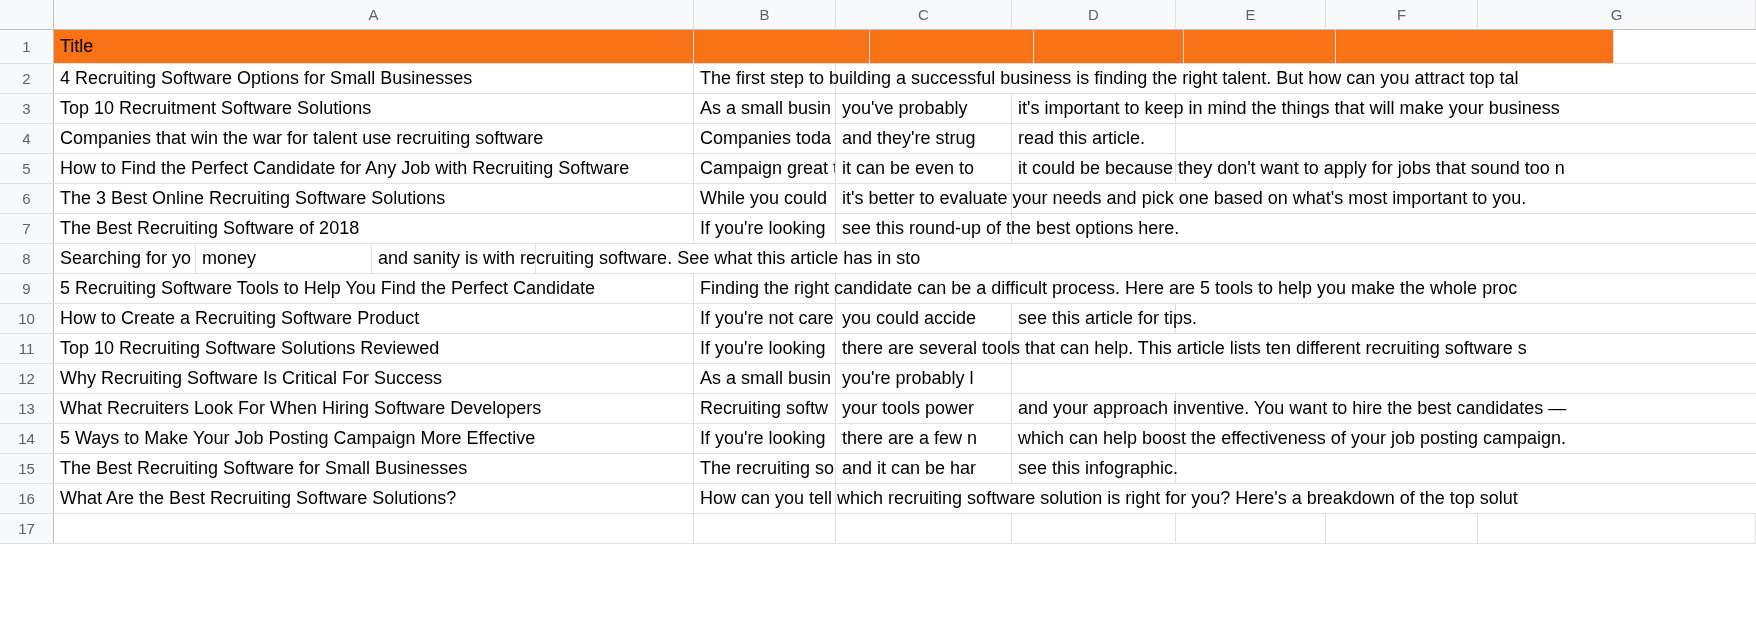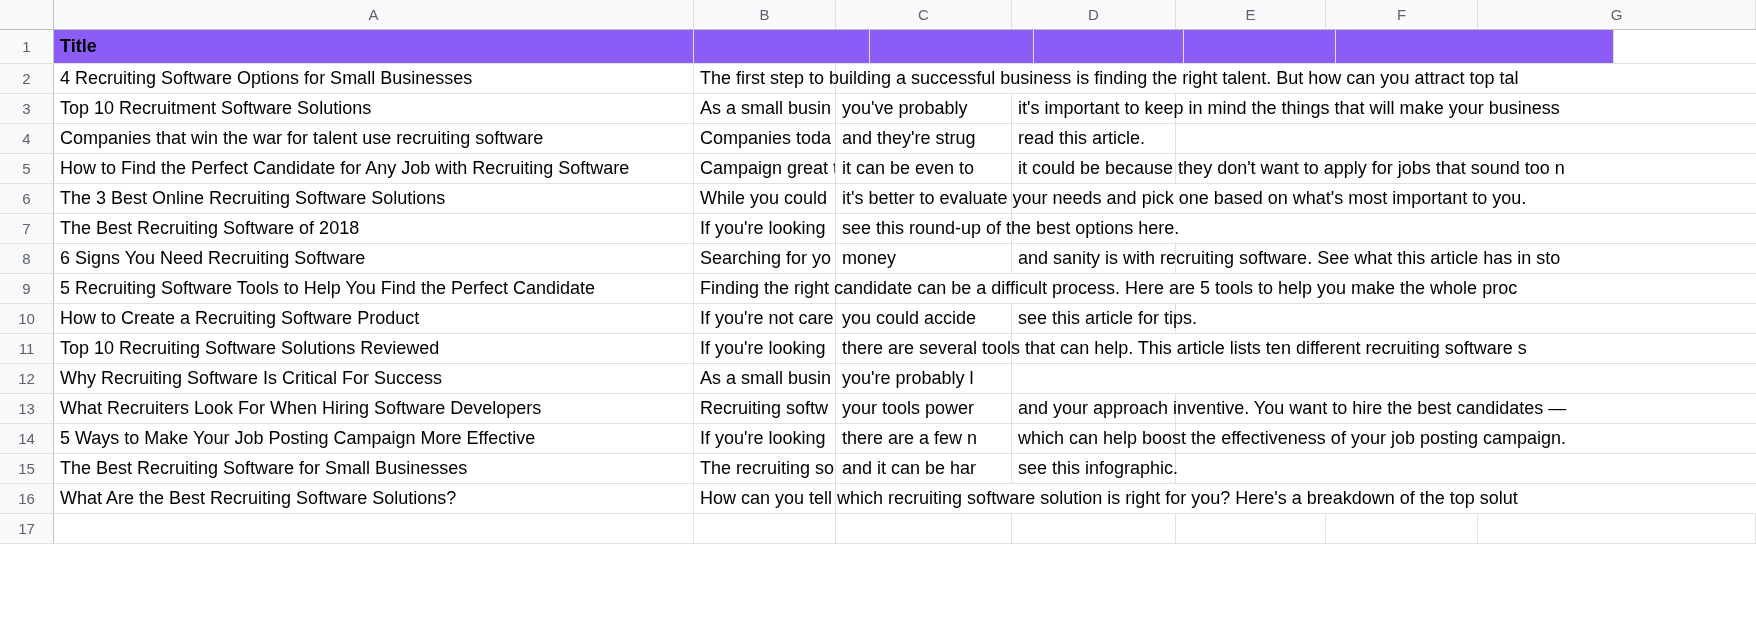--- a/index.html
+++ b/index.html
@@ -80,22 +80,22 @@
     .cell.col-B { width: 142px; }
     .cell.col-C { width: 176px; }
     .cell.col-D { width: 164px; text-align: center; }
     .cell.col-E { width: 150px; }
     .cell.col-F { width: 152px; }
     .cell.col-G { width: 278px; }
     .row.header-row {
       height: 34px;
     }
     .row.header-row .cell {
-      background: #8b5cf6;
-      font-weight: bold;
+      background: #f97316;
+      font-weight: normal;
     }
     .cell.overflow {
       overflow: visible;
       position: relative;
     }
     .cell.overflow span {
       position: absolute;
       left: 6px;
       white-space: nowrap;
     }
@@ -170,21 +170,20 @@
       <div class="row">
         <div class="row-header">7</div>
         <div class="cell col-A">The Best Recruiting Software of 2018</div>
         <div class="cell col-B">If you're looking </div>
         <div class="cell col-C overflow">
           <span>see this round-up of the best options here.</span>
         </div>
       </div>
       <div class="row">
         <div class="row-header">8</div>
-        <div class="cell col-A">6 Signs You Need Recruiting Software</div>
         <div class="cell col-B">Searching for yo</div>
         <div class="cell col-C">money</div>
         <div class="cell col-D overflow">
           <span>and sanity is with recruiting software. See what this article has in sto</span>
         </div>
       </div>
       <div class="row">
         <div class="row-header">9</div>
         <div class="cell col-A">5 Recruiting Software Tools to Help You Find the Perfect Candidate</div>
         <div class="cell col-B overflow">

